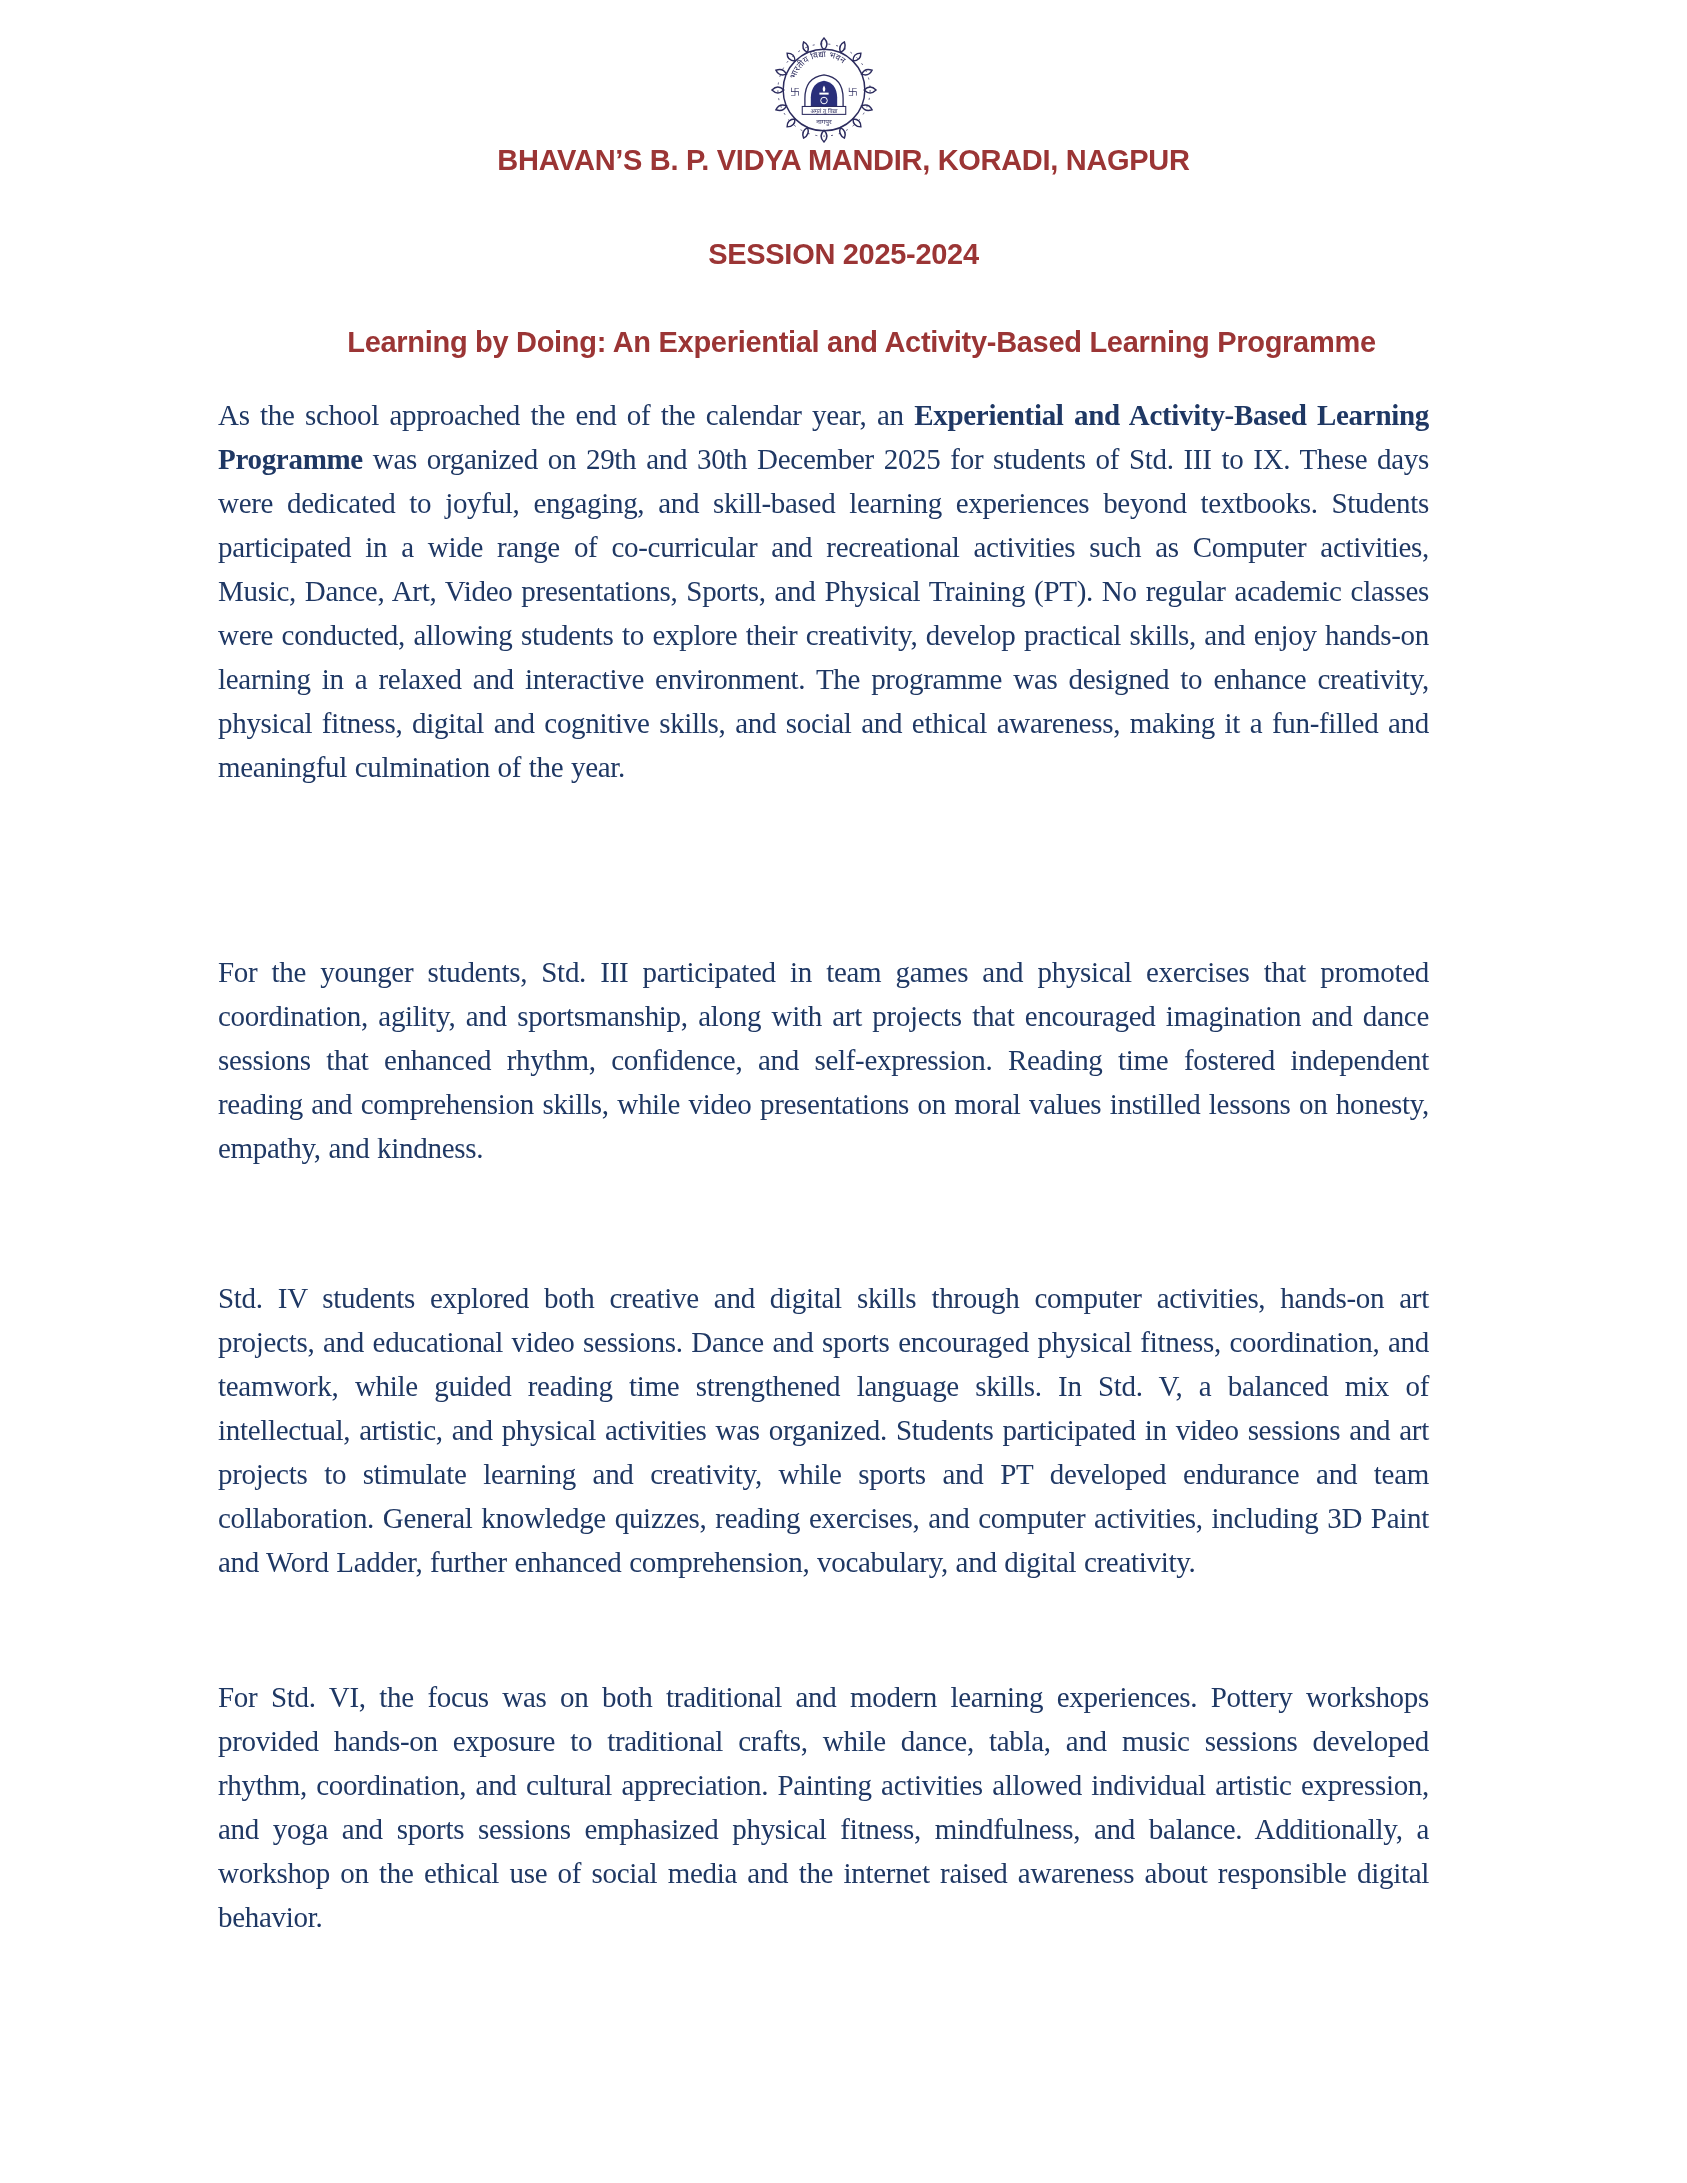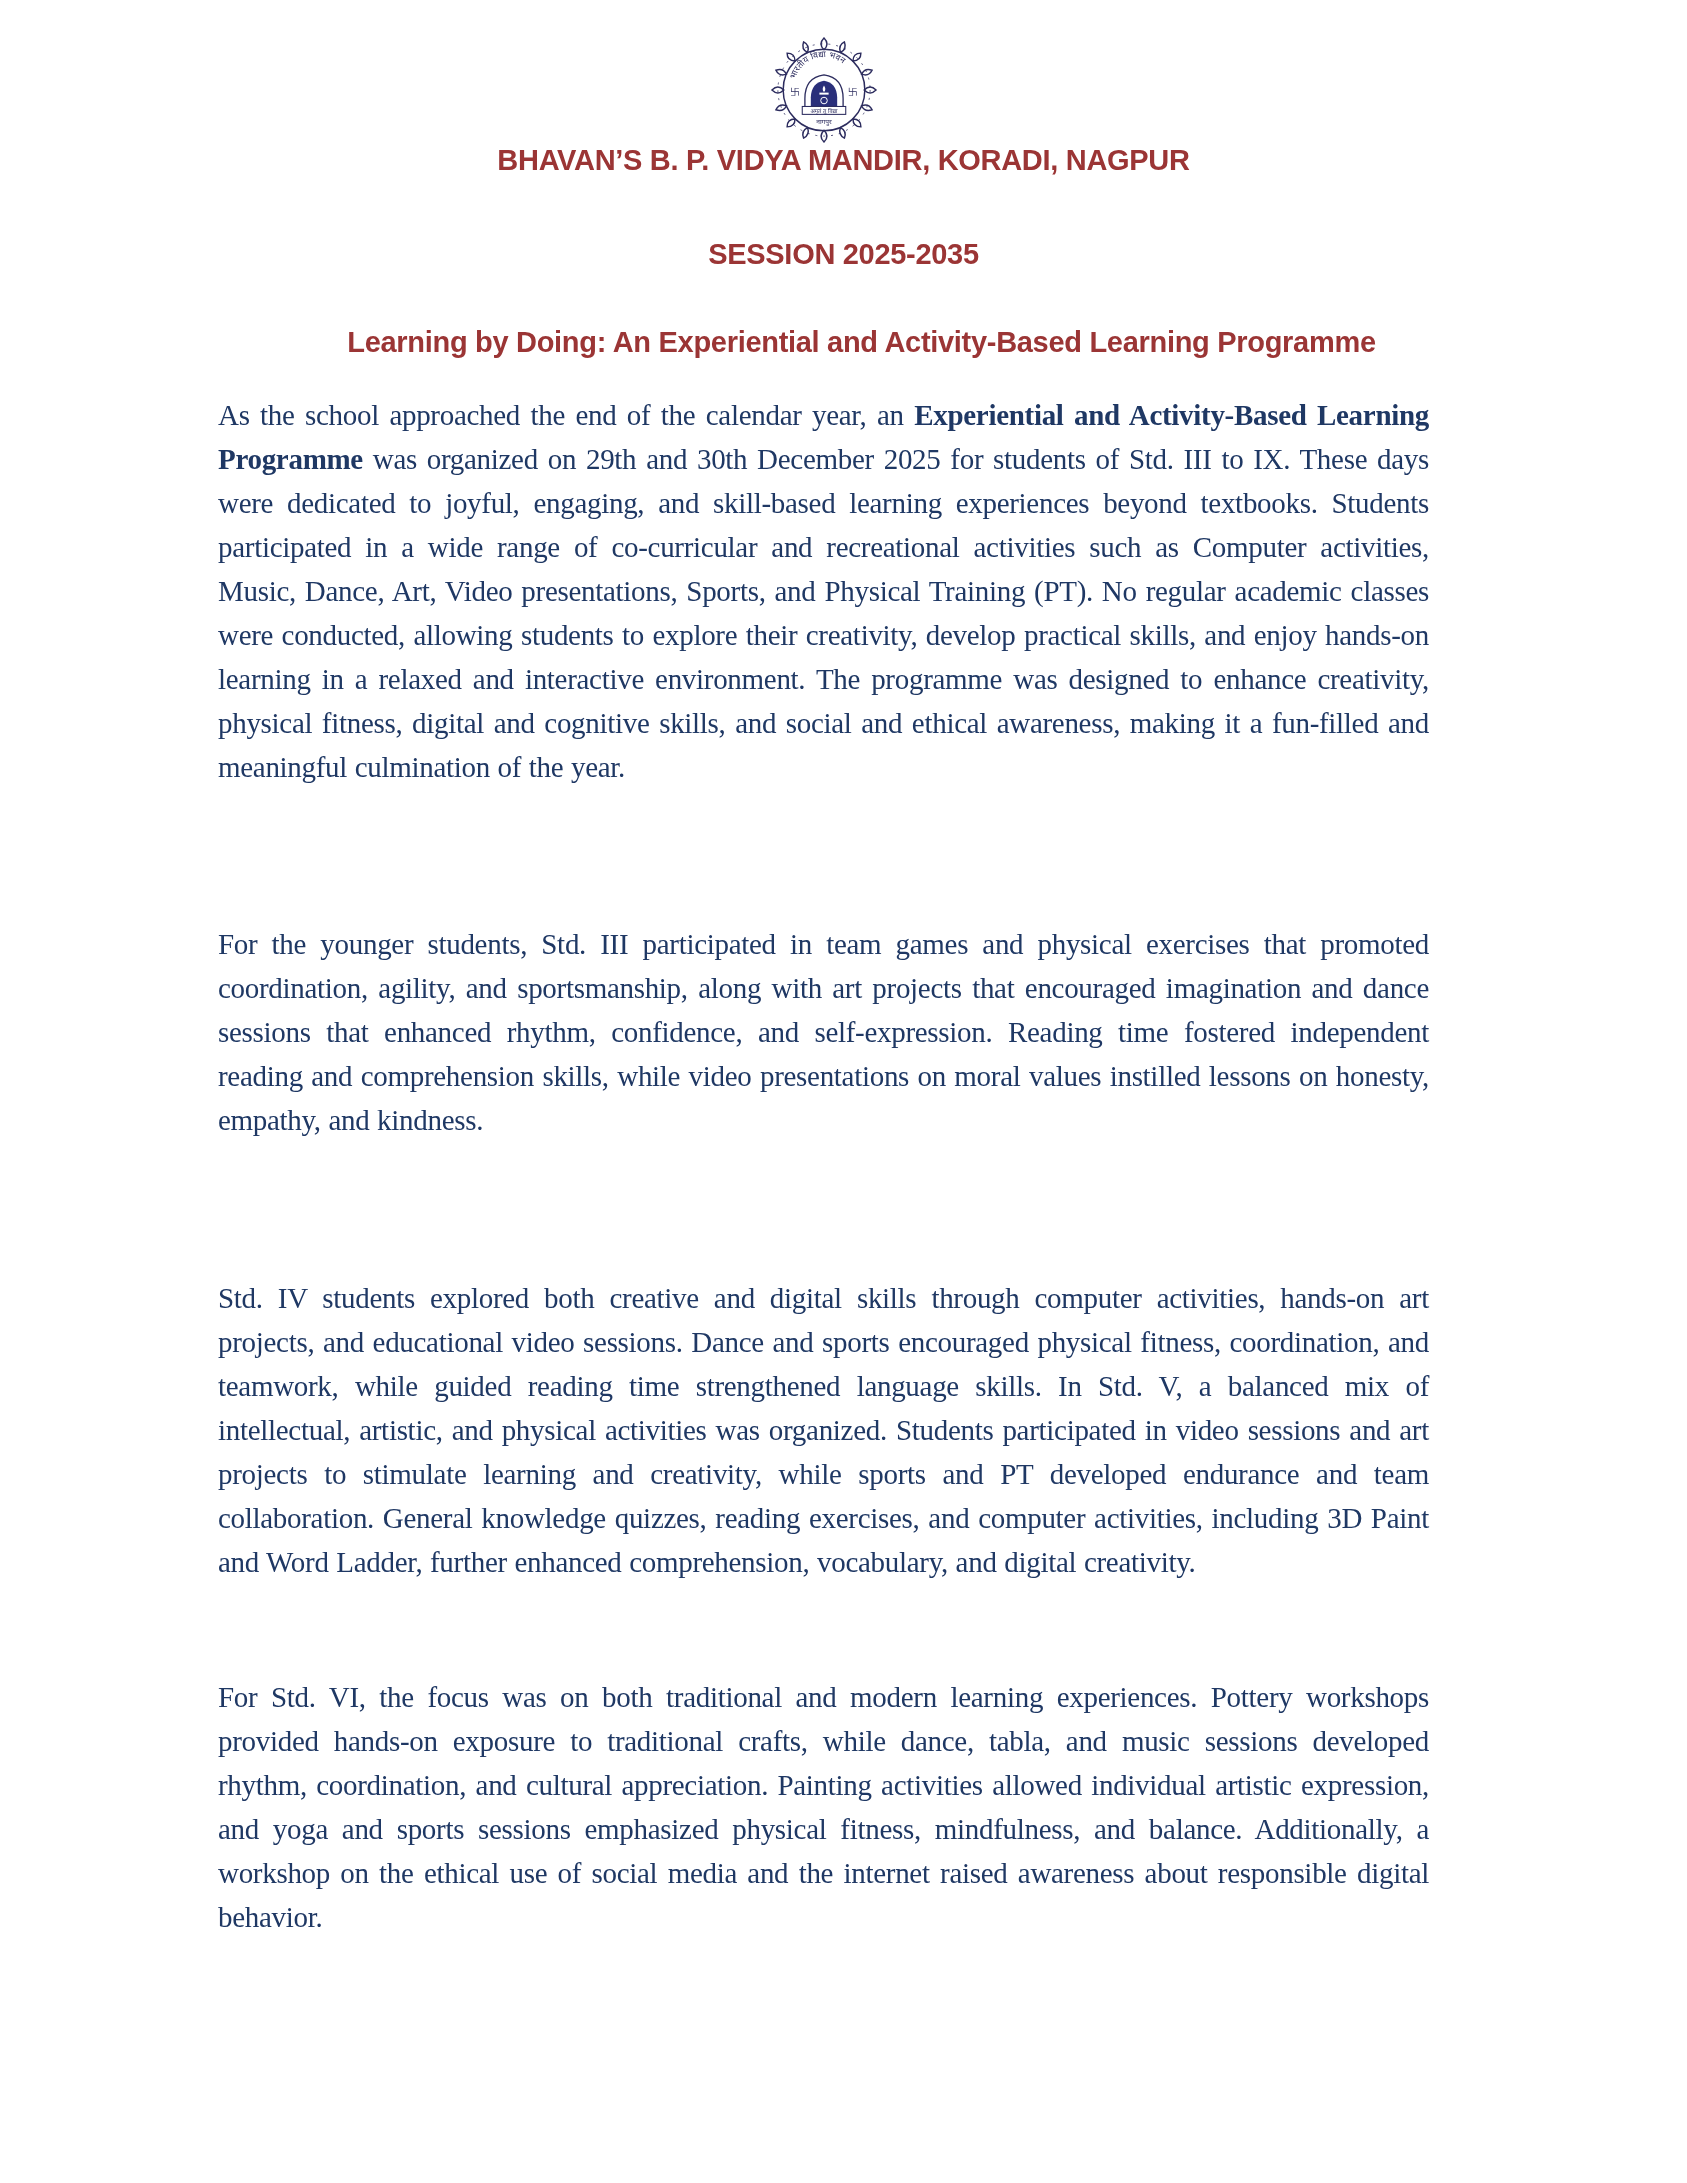--- a/index.html
+++ b/index.html
@@ -9,21 +9,21 @@
   .logo { position: absolute; left: 761px; top: 34px; width: 126px; height: 112px; }
 
   .heading { position: absolute; left: 0; width: 1687px; text-align: center; color: #9b3535; font-weight: bold; font-family: "Liberation Sans", sans-serif; }
   .h-school { top: 144px; font-size: 29px; letter-spacing: -0.3px; }
   .h-session { top: 238px; font-size: 29px; letter-spacing: -0.3px; }
   .h-title { top: 326px; font-size: 29px; letter-spacing: -0.3px; padding-left: 18px; }
 
   .body { position: absolute; left: 218px; width: 1211px; color: #1f3864; font-size: 29px; line-height: 44px; text-align: justify; letter-spacing: -0.3px; word-spacing: 0.7px; }
   .body p { margin: 0; font-family: Liberation Serif, serif; }
   .p1 { top: 393px; }
-  .p2 { top: 922px; }
+  .p2 { top: 950px; }
   .p3 { top: 1276px; }
   .p4 { top: 1675px; }
   .bold { font-weight: bold; }
 
   .footer { position: absolute; left: 164px; top: 2019px; font-size: 24.5px; color: #000; letter-spacing: -0.3px; white-space: nowrap; }
   .footer .docno { font-weight: bold; }
   .footer .pg { font-weight: normal; }
   .footer .pgnum { font-weight: bold; }
 </style>
 </head>
@@ -68,21 +68,21 @@
       <path d="M95 78 q4 6 0 10 q-4 -4 0 -10z" fill="#ffffff"></path>
       <rect x="88" y="89" width="14" height="3" fill="#ffffff"></rect>
       <circle cx="95" cy="101" r="5" fill="none" stroke="#ffffff" stroke-width="1.5"></circle>
       <rect x="62" y="110" width="66" height="12" fill="#ffffff" stroke="#2c2c5e" stroke-width="1.6"></rect>
       <text x="95" y="120" text-anchor="middle" font-size="8.5" fill="#2c2c5e" font-family="DejaVu Sans, sans-serif">अमृतं तु विद्या</text>
       <text x="95" y="137" text-anchor="middle" font-size="10" fill="#2c2c5e" font-family="DejaVu Sans, sans-serif">नागपुर</text>
     </svg>
   </div>
 
   <div class="heading h-school">BHAVAN’S B. P. VIDYA MANDIR, KORADI, NAGPUR</div>
-  <div class="heading h-session">SESSION 2025-2035</div>
+  <div class="heading h-session">SESSION 2025-2024</div>
   <div class="heading h-title">Learning by Doing: An Experiential and Activity-Based Learning Programme</div>
 
   <div class="body p1">
     <p><span>As the school approached the end of the calendar year, an </span><span class="bold">Experiential and Activity-Based Learning Programme</span><span> was organized on 29th and 30th December 2025 for students of Std. III to IX. These days were dedicated to joyful, engaging, and skill-based learning experiences beyond textbooks. Students participated in a wide range of co-curricular and recreational activities such as Computer activities, Music, Dance, Art, Video presentations, Sports, and Physical Training (PT). No regular academic classes were conducted, allowing students to explore their creativity, develop practical skills, and enjoy hands-on learning in a relaxed and interactive environment. The programme was designed to enhance creativity, physical fitness, digital and cognitive skills, and social and ethical awareness, making it a fun-filled and meaningful culmination of the year.</span></p>
   </div>
 
   <div class="body p2">
     <p>For the younger students, Std. III participated in team games and physical exercises that promoted coordination, agility, and sportsmanship, along with art projects that encouraged imagination and dance sessions that enhanced rhythm, confidence, and self-expression. Reading time fostered independent reading and comprehension skills, while video presentations on moral values instilled lessons on honesty, empathy, and kindness.</p>
   </div>
 

